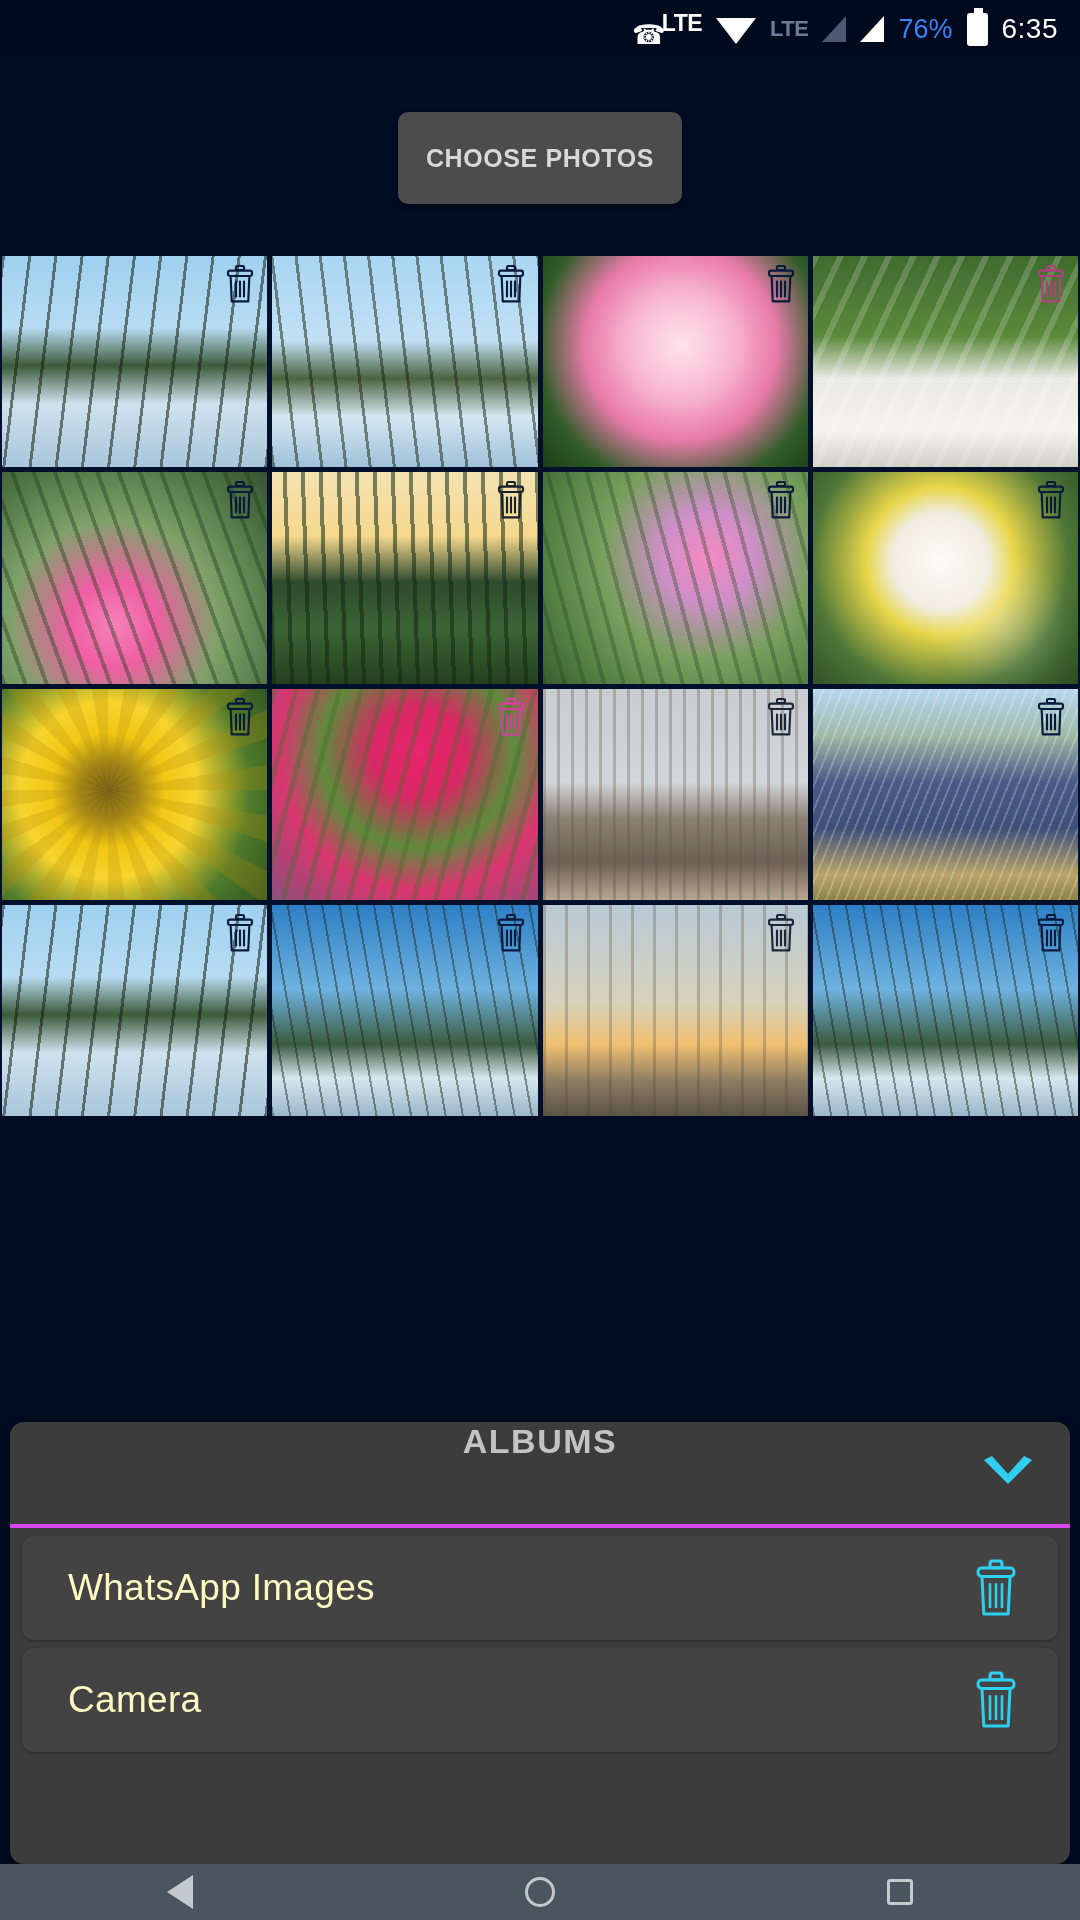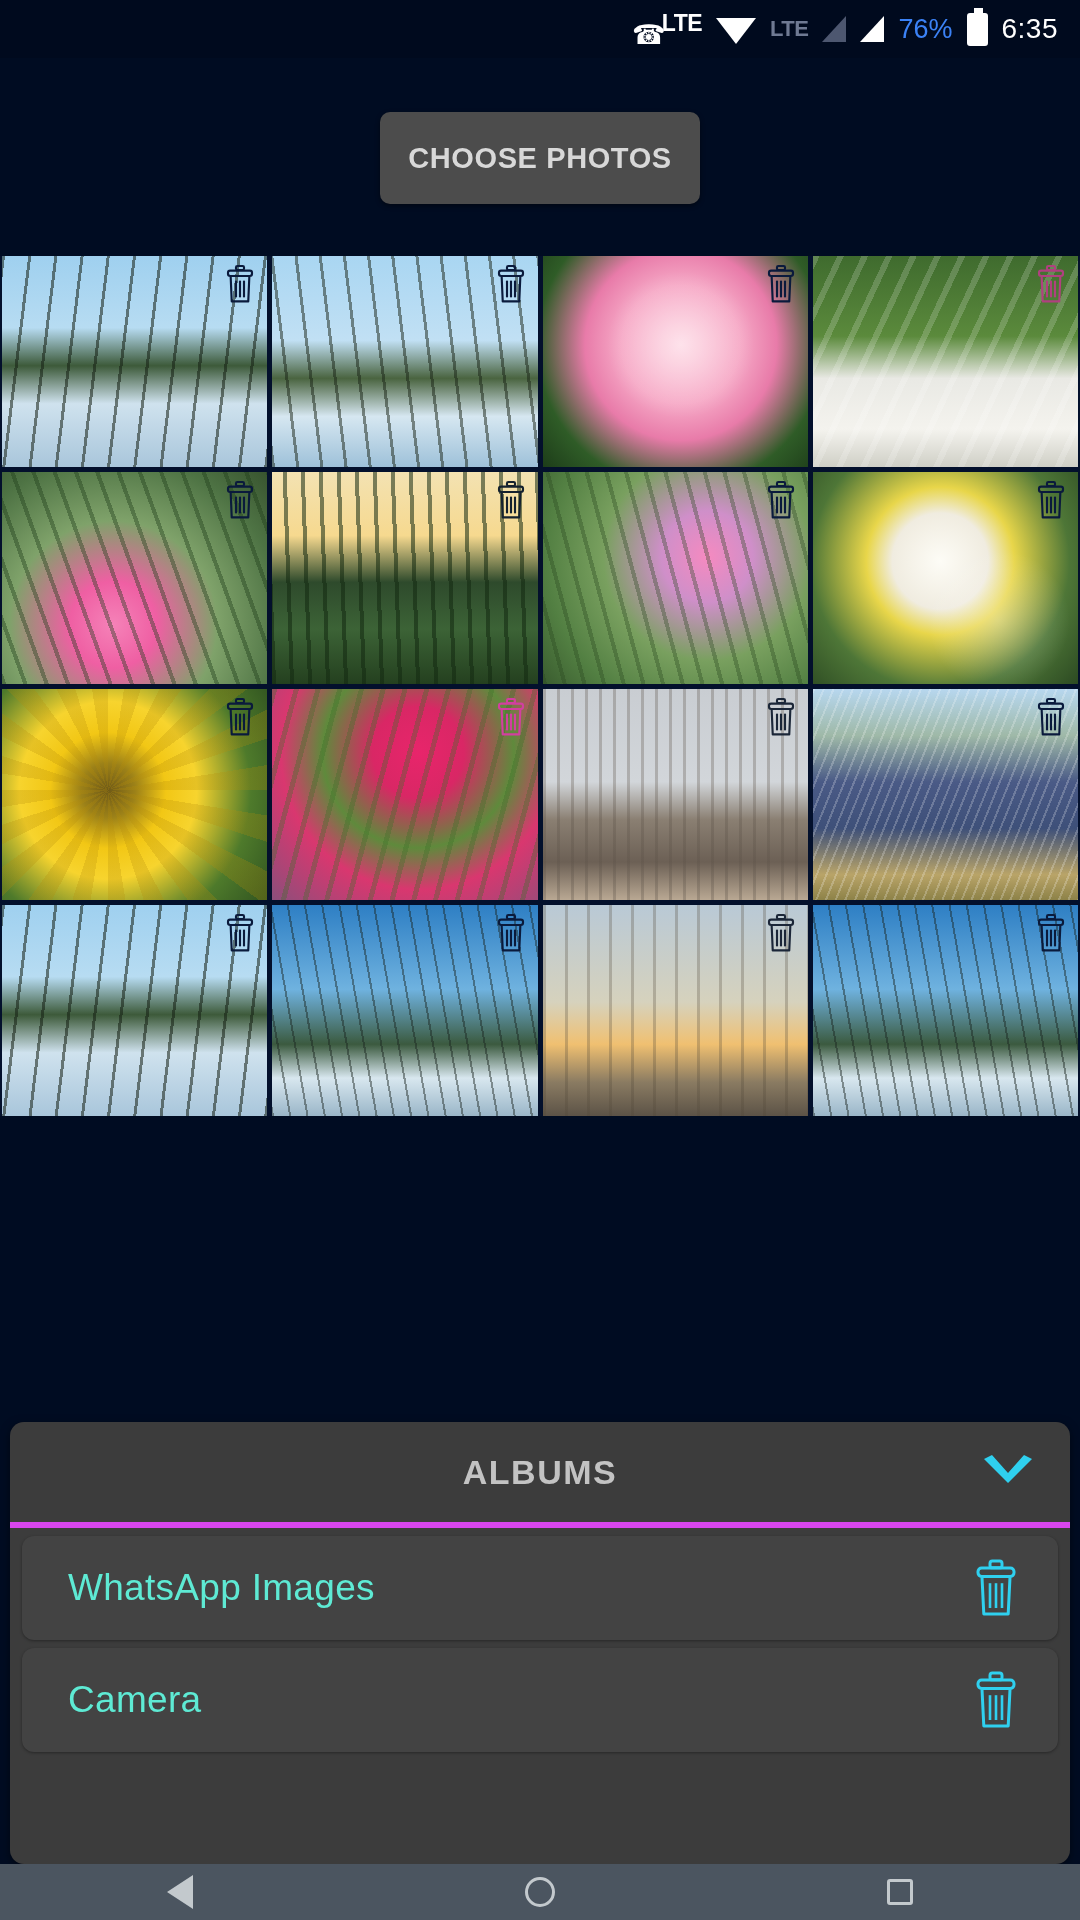--- a/index.html
+++ b/index.html
@@ -45,21 +45,21 @@
   }
   .clock{ font-size:28px; color:#fff; letter-spacing:0.5px; }
 
   
   .btn-row{
     position:absolute; top:112px; left:0; width:1080px;
     display:flex; justify-content:center; gap:40px;
   }
   .mbtn{
     background:#4c4c4c; color:#d8d8d8; border:none; border-radius:10px;
-    height:92px; padding:4px 28px; font-size:29px; font-weight:bold;
+    height:92px; padding:4px 28px; font-size:25px; font-weight:bold;
     letter-spacing:0.6px; cursor:pointer; font-family:"Liberation Sans", sans-serif;
     display:flex; align-items:center; justify-content:center;
     box-shadow:0 2px 5px rgba(0,0,0,.45);
   }
   #btn-photos{ min-width:232px; }
   #btn-album{ min-width:220px; }
 
   
   .grid{
     position:absolute; top:256px; left:0; width:1080px; height:860px;
@@ -74,35 +74,35 @@
   }
   .trash-ov svg{ width:100%; height:100%; display:block; }
 
   
   .albums{
     position:absolute; left:10px; top:1422px; width:1060px; height:442px;
     background:#3c3c3c; border-radius:14px; box-shadow:0 3px 10px rgba(0,0,0,.5);
     overflow:hidden;
   }
   .albums-head{
-    position:relative; height:106px; display:flex; align-items:center; justify-content:center;
-    border-bottom:6px solid #d946ef; cursor:pointer;
+    position:relative; height:106px; display:flex; align-items:flex-start; justify-content:center;
+    border-bottom:4px solid #d946ef; cursor:pointer;
   }
   .albums-head .title{
     color:#c3c3c3; font-size:34px; font-weight:bold; letter-spacing:1.5px;
   }
   .chev{ position:absolute; right:34px; top:50%; transform:translateY(-50%); }
   .chev svg{ display:block; }
   .alb-row{
     position:relative; margin:8px 12px 0 12px; height:104px; border-radius:12px;
     background:#434343; display:flex; align-items:center; cursor:pointer;
     box-shadow:0 1px 3px rgba(0,0,0,.35);
   }
   .alb-row .name{
-    color:#5eead4; font-size:37px; margin-left:46px; letter-spacing:0.3px;
+    color:#fef9c3; font-size:37px; margin-left:46px; letter-spacing:0.3px;
   }
   .alb-del{ position:absolute; right:38px; top:50%; transform:translateY(-50%); cursor:pointer; }
   .alb-del svg{ display:block; }
 
   
   .navbar{
     position:absolute; left:0; bottom:0; width:1080px; height:56px;
     background:#4b5560; display:flex; align-items:center; justify-content:space-around;
   }
   .navbar .nb{ width:120px; display:flex; align-items:center; justify-content:center; cursor:pointer; }

